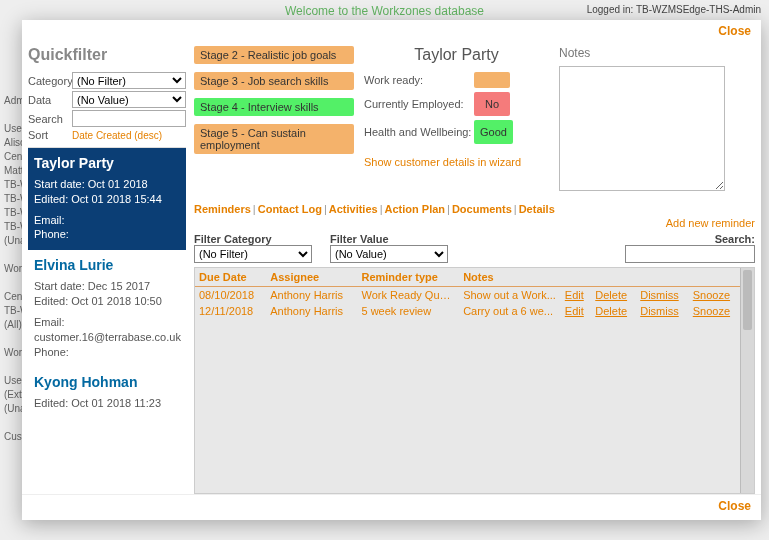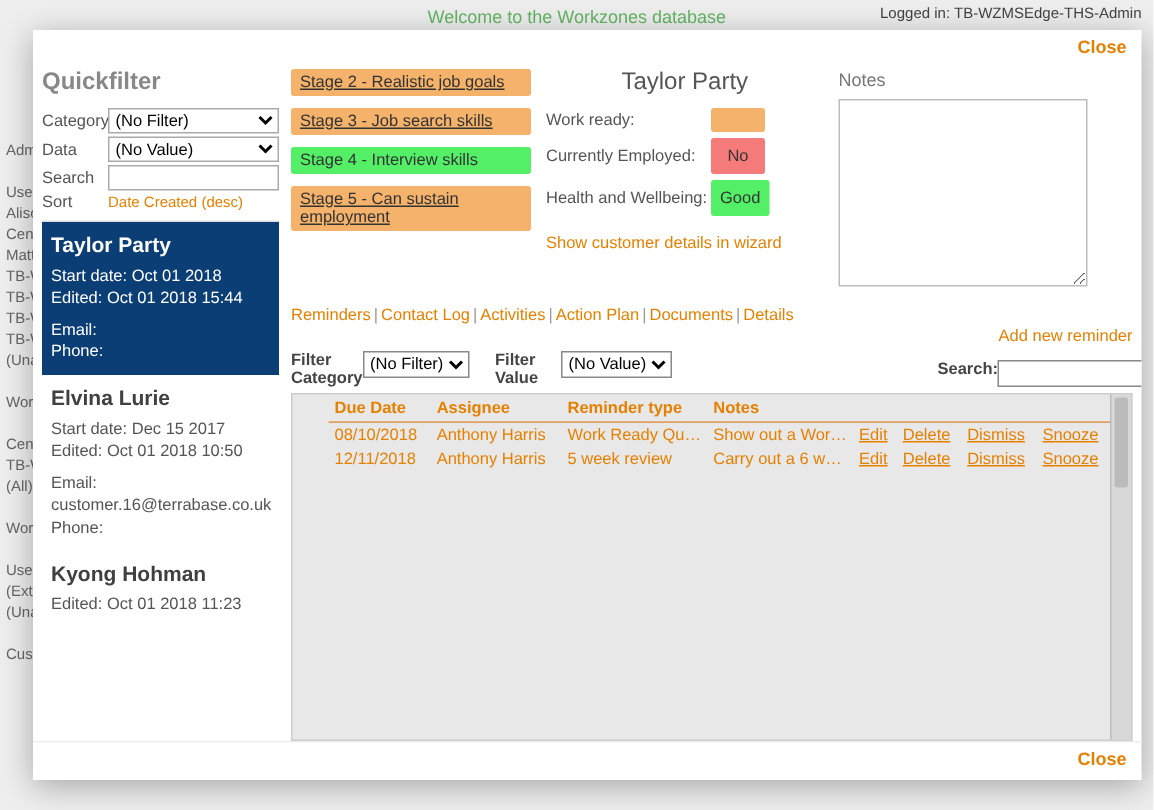--- a/index.html
+++ b/index.html
@@ -103,21 +103,21 @@
     overflow: hidden;
     border-top: 1px solid #ddd;
   }
   .person {
     padding: 6px 6px 8px;
     font-size: 11px;
     color: #555;
     line-height:1.35;
   }
   .person .name {
-    color: #404040;
+    color: #0369a1;
     font-size: 14px;
     font-weight: bold;
     margin-bottom:4px;
   }
   .person.selected {
     background: #0b3e75;
     color: #fff;
   }
   .person.selected .name { color: #fff; }
   
@@ -135,21 +135,21 @@
     width: 160px;
   }
   .stage {
     border-radius: 2px;
     padding: 3px 6px;
     margin-bottom: 8px;
     font-size: 11px;
     color: #333;
   }
   .stage.green { background: #53f067; }
-  .stage.orange { background: #f4b26b; text-decoration: underline; }
+  .stage.orange { background: #f4b26b; }
   .custinfo { width: 185px; }
   .cust-title {
     text-align: center;
     font-size: 16px;
     color: #555;
     margin-bottom: 8px;
   }
   .cust-row {
     display: flex;
     align-items: center;
@@ -178,44 +178,43 @@
     width: 166px;
     height: 125px;
     resize: both;
     border: 1px solid #bbb;
     font-size:11px;
   }
   .tabs {
     margin-top: 10px;
     font-size: 11px;
   }
-  .tabs span.tab { color:#e58000; cursor:pointer; }
+  .tabs span.tab { color:#e58000; cursor:pointer;font-weight:bold; }
   .tabs .sep { color:#999; margin:0 2px; }
   .addrem { text-align:right; color:#e58000; font-size:11px; cursor:pointer; margin-top:2px;}
   .filter-bar {
     display:flex;
     gap: 18px;
     margin-top:4px;
     align-items:flex-end;
   }
-  .filter-bar .grp { display:flex; flex-direction:row; }
+  .filter-bar .grp { display:flex; flex-direction:column; }
   .filter-bar label { font-weight:bold; font-size:11px; color:#444; text-align:left;}
   .filter-bar label.right { text-align:right; }
   .filter-bar select, .filter-bar input {
     font-size:11px; border:1px solid #888; height:18px; background:#fff;
   }
   .grid-wrap {
     margin-top:4px;
     background:#e8e8e8;
     flex:1;
     min-height:170px;
     position:relative;
     border:1px solid #ccc;
     display:flex;
-    padding-left:24px;
   }
   .grid-main { flex:1; overflow:hidden; }
   .grid-scroll {
     width:14px;
     background:#d8d8d8;
     border-left:1px solid #bbb;
     position:relative;
   }
   .grid-scroll::before{
     content:"";position:absolute;left:2px;right:2px;top:2px;height:60px;

